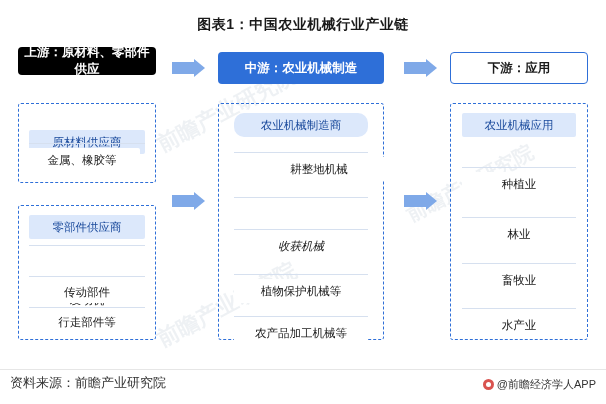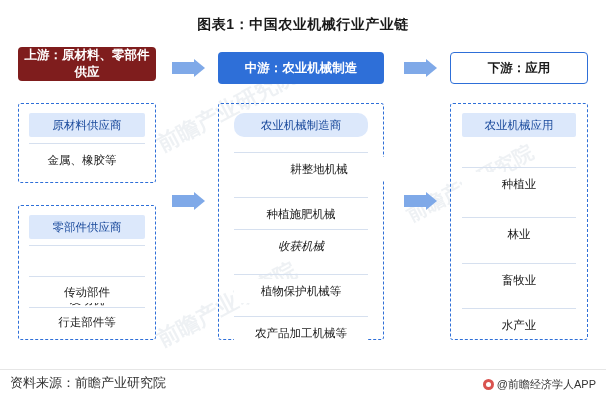--- a/index.html
+++ b/index.html
@@ -55,22 +55,22 @@
     justify-content: center;
     font-size: 12.5px;
     font-weight: bold;
     text-align: center;
     line-height: 1.35;
   }
   .top-up {
     left: 18px;
     top: 47px;
     width: 138px;
-    height: 34px;
-    background: #7f1d1d;
+    height: 28px;
+    background: #000000;
     color: #ffffff;
     padding: 0 6px;
   }
   .top-mid {
     left: 218px;
     top: 52px;
     width: 166px;
     height: 32px;
     background: #2e6fd8;
     color: #ffffff;
@@ -140,21 +140,21 @@
     color: #1a4a9c;
     font-weight: normal;
   }
   .cell-line {
     position: absolute;
     height: 1px;
     background: #d6e0ef;
   }
 
   
-  #raw-head  { left: 29px; top: 113px; width: 116px; height: 24px; }
+  #raw-head  { left: 29px; top: 130px; width: 116px; height: 24px; }
   #raw-1     { left: 24px; top: 148px; width: 116px; height: 24px; }
   #raw-line  { left: 29px; top: 143px; width: 116px; }
 
   
   #parts-head { left: 29px; top: 215px; width: 116px; height: 24px; }
   #parts-1    { left: 29px; top: 249px; width: 116px; height: 22px; margin-top: 40px; }
   #parts-2    { left: 29px; top: 281px; width: 116px; height: 22px; }
   #parts-3    { left: 29px; top: 311px; width: 116px; height: 22px; }
   #parts-line1 { left: 29px; top: 245px; width: 116px; }
   #parts-line2 { left: 29px; top: 276px; width: 116px; }
@@ -264,21 +264,20 @@
   <div class="cell" id="parts-1">发动机</div>
   <div class="cell-line" id="parts-line2"></div>
   <div class="cell" id="parts-2">传动部件</div>
   <div class="cell-line" id="parts-line3"></div>
   <div class="cell" id="parts-3">行走部件等</div>
 
   <div class="cell cell-head" id="mfg-head">农业机械制造商</div>
   <div class="cell-line" id="mfg-line1"></div>
   <div class="cell" id="mfg-1">耕整地机械</div>
   <div class="cell-line" id="mfg-line2"></div>
-  <div class="cell" id="mfg-2">种植施肥机械</div>
   <div class="cell-line" id="mfg-line3"></div>
   <div class="cell" id="mfg-3">收获机械</div>
   <div class="cell-line" id="mfg-line4"></div>
   <div class="cell" id="mfg-4">植物保护机械等</div>
   <div class="cell-line" id="mfg-line5"></div>
   <div class="cell" id="mfg-5">农产品加工机械等</div>
 
   <div class="cell cell-head" id="app-head">农业机械应用</div>
   <div class="cell-line" id="app-line1"></div>
   <div class="cell" id="app-1">种植业</div>

